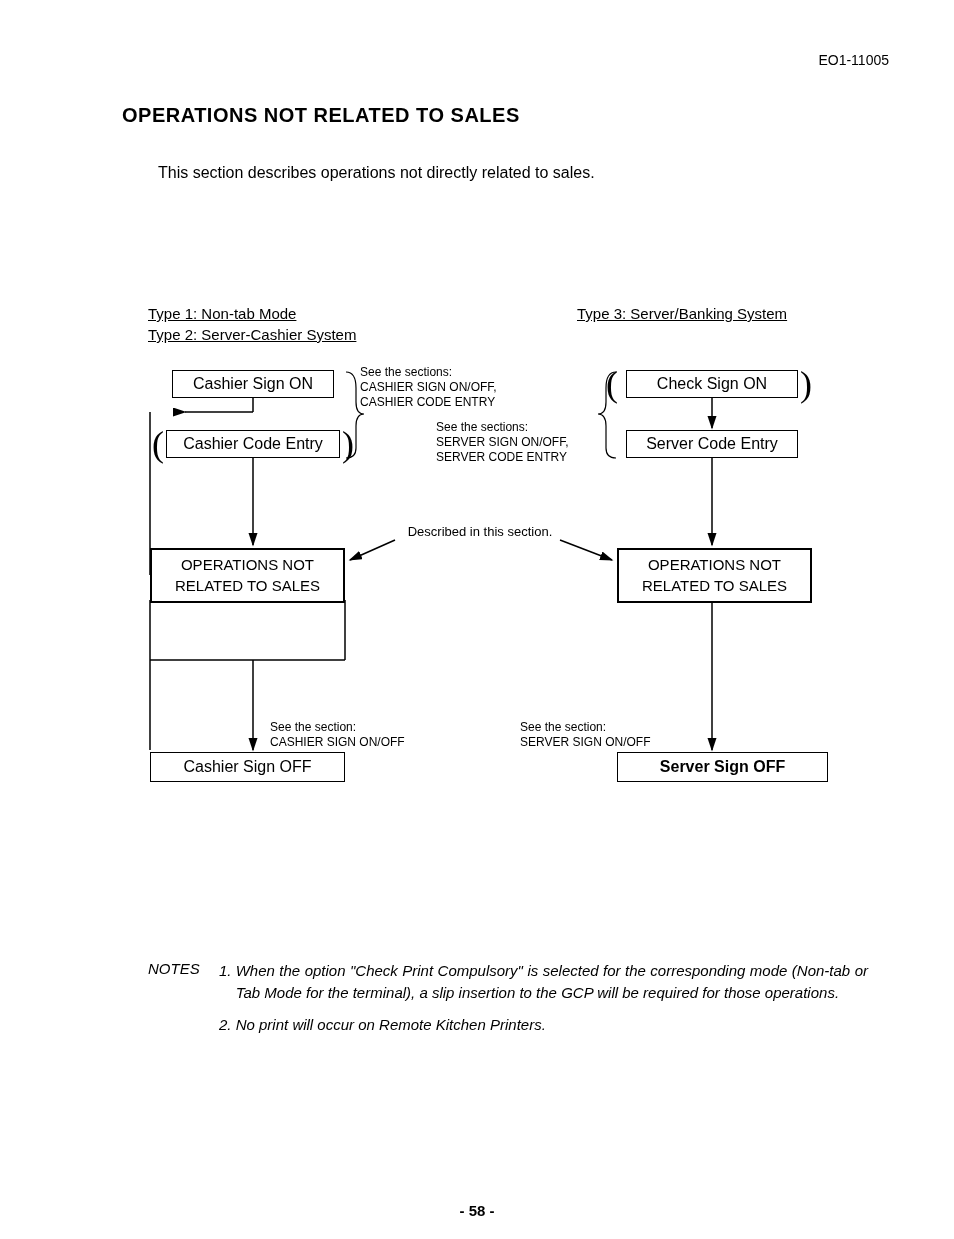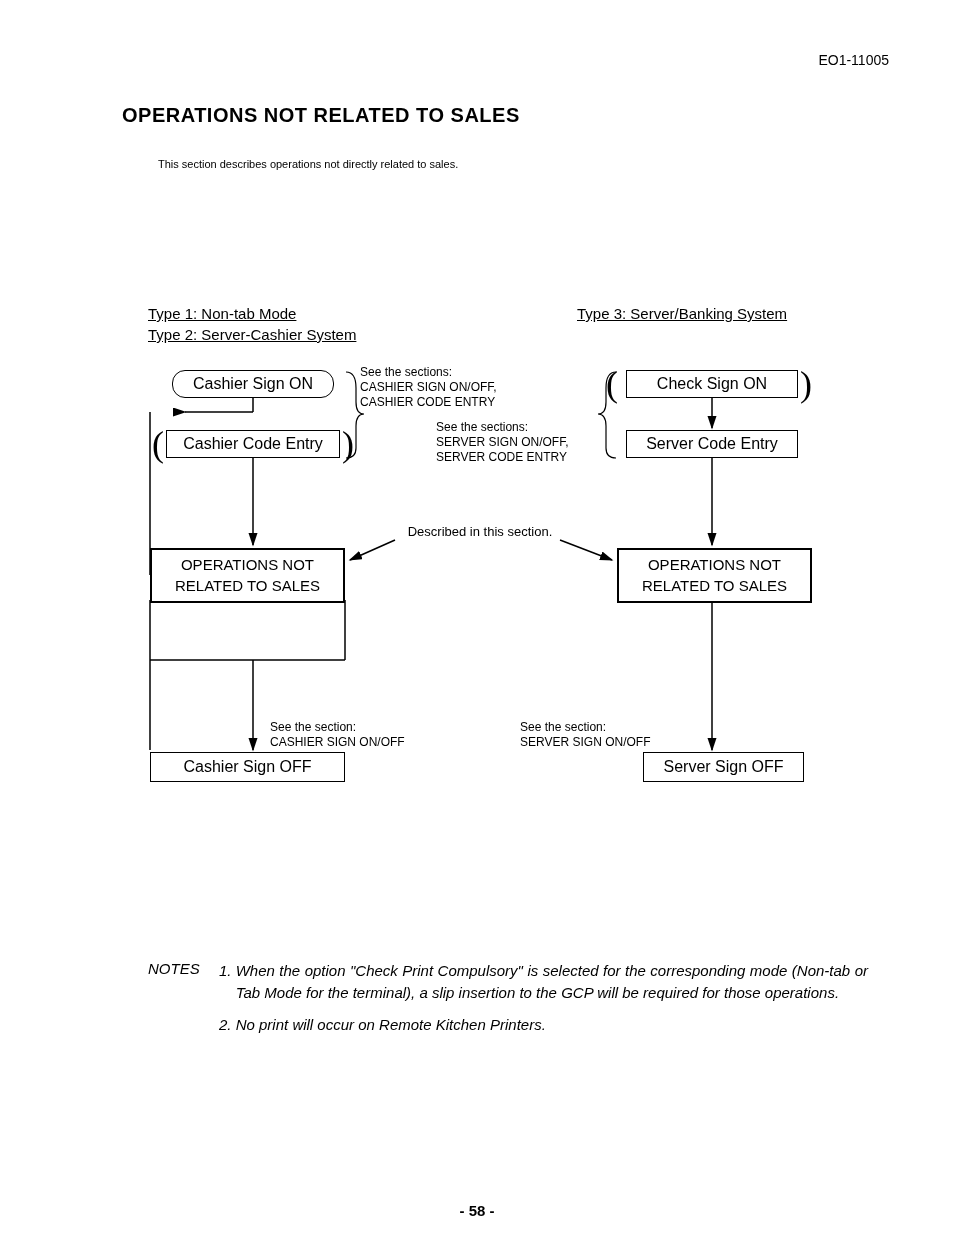--- a/index.html
+++ b/index.html
@@ -25,23 +25,23 @@
   .section-title {
     position: absolute;
     top: 104px;
     left: 122px;
     font-size: 20px;
     font-weight: bold;
     letter-spacing: 0.5px;
   }
   .intro {
     position: absolute;
-    top: 158px;
+    top: 164px;
     left: 158px;
-    font-size: 11px;
+    font-size: 16px;
   }
   .type-label {
     position: absolute;
     font-size: 15px;
     text-decoration: underline;
   }
   .type1 { top: 305px; left: 148px; }
   .type2 { top: 326px; left: 148px; }
   .type3 { top: 305px; left: 577px; }
 
@@ -130,41 +130,41 @@
 <div class="page">
 
   <div class="doc-id">EO1-11005</div>
   <div class="section-title">OPERATIONS NOT RELATED TO SALES</div>
   <div class="intro">This section describes operations not directly related to sales.</div>
 
   <div class="type-label type1">Type 1: Non-tab Mode</div>
   <div class="type-label type2">Type 2: Server-Cashier System</div>
   <div class="type-label type3">Type 3: Server/Banking System</div>
 
-  <div class="box" style="top:370px; left:172px; width:162px; height:28px;border-radius:13px;">Cashier Sign ON</div>
+  <div class="box" style="top:370px; left:172px; width:162px; height:28px;">Cashier Sign ON</div>
 
   <div class="box" style="top:430px; left:166px; width:174px; height:28px;">Cashier Code Entry</div>
   <div class="paren" style="top:426px; left:152px;">(</div>
   <div class="paren" style="top:426px; left:342px;">)</div>
 
   <div class="box thick-box ops-box" style="top:548px; left:150px; width:195px; height:55px; white-space:pre-line;">OPERATIONS NOT
 RELATED TO SALES</div>
 
   <div class="box" style="top:752px; left:150px; width:195px; height:30px;">Cashier Sign OFF</div>
 
   <div class="box" style="top:370px; left:626px; width:172px; height:28px;">Check Sign ON</div>
   <div class="paren" style="top:366px; left:606px;">(</div>
   <div class="paren" style="top:366px; left:800px;">)</div>
 
   <div class="box" style="top:430px; left:626px; width:172px; height:28px;">Server Code Entry</div>
 
   <div class="box thick-box ops-box" style="top:548px; left:617px; width:195px; height:55px; white-space:pre-line;">OPERATIONS NOT
 RELATED TO SALES</div>
 
-  <div class="box" style="top:752px; left:643px; width:161px; height:30px;">Server Sign OFF</div>
+  <div class="box" style="top:752px; left:617px; width:211px; height:30px;font-weight:bold;">Server Sign OFF</div>
 
   <div class="small-annot" style="top:365px; left:360px; white-space:pre-line;">See the sections:
 CASHIER SIGN ON/OFF,
 CASHIER CODE ENTRY</div>
   <div class="small-annot" style="top:420px; left:436px; white-space:pre-line;">See the sections:
 SERVER SIGN ON/OFF,
 SERVER CODE ENTRY</div>
 
   <div class="center-annot" style="top:524px; left:380px; width:200px;">Described in this section.</div>
 

